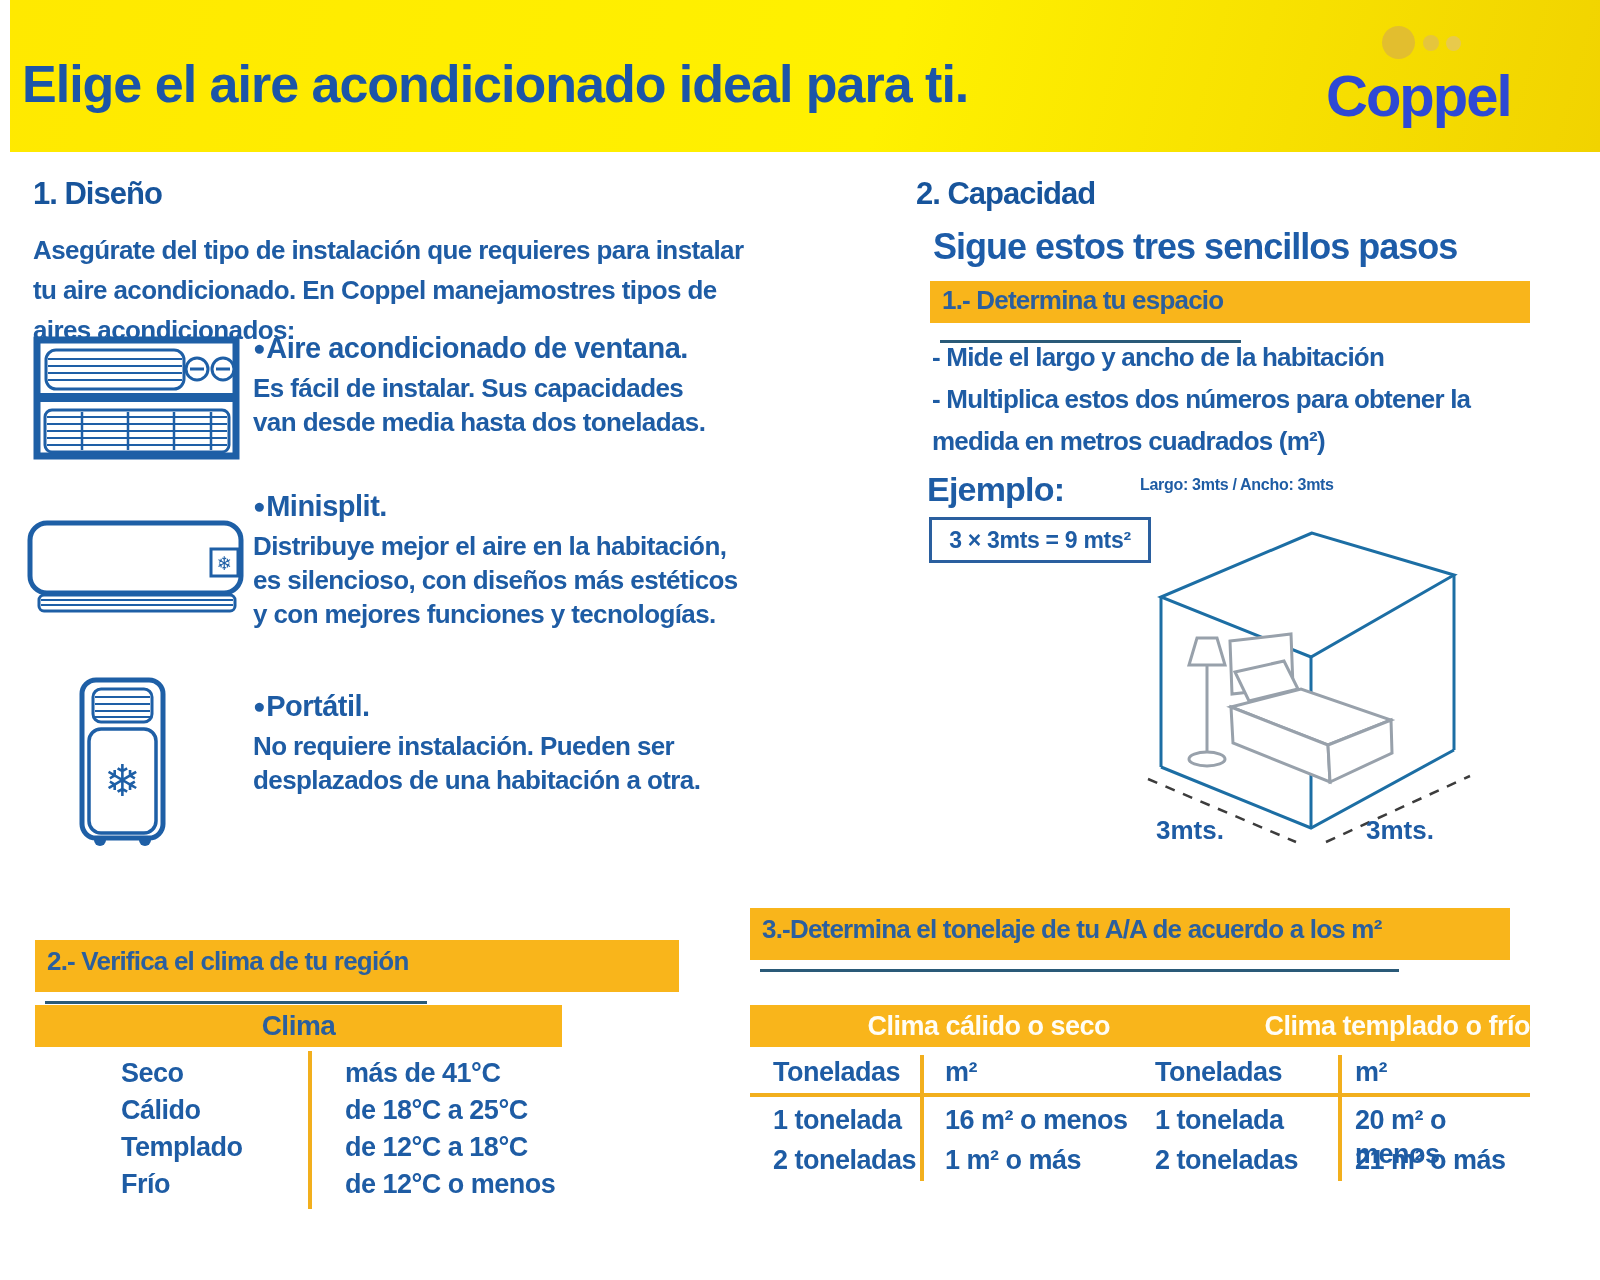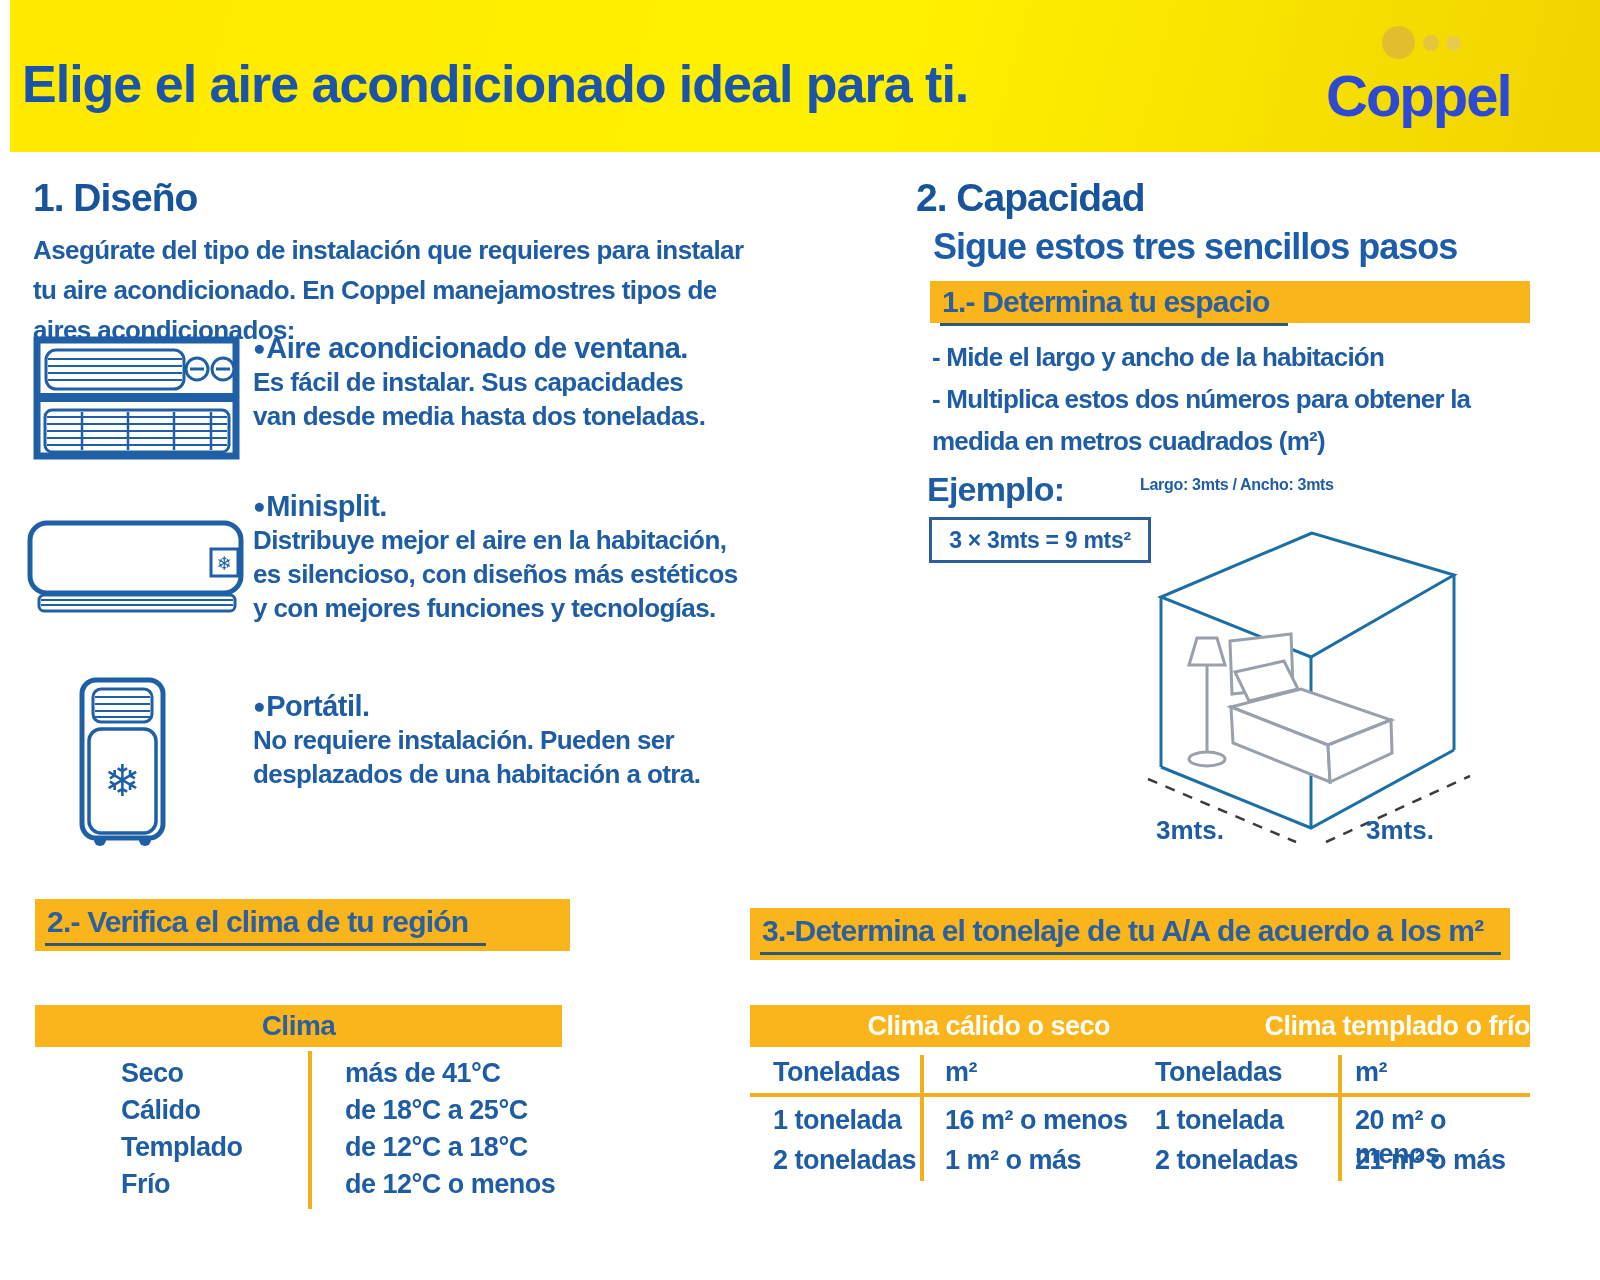--- a/index.html
+++ b/index.html
@@ -11,31 +11,31 @@
   
   .header{left:10px;top:0;width:1590px;height:152px;
           background:linear-gradient(105deg,#FFE900 0%,#FFF100 55%,#F1D300 100%)}
   .page-title{left:12px;top:54px;font-size:52px;letter-spacing:-1px;color:#1C55A8}
   .logo-text{left:1316px;top:62px;font-size:58px;letter-spacing:-2px;color:#2E49D4}
   .dot{border-radius:50%}
   .dot-lg{left:1372px;top:26px;width:33px;height:33px;background:#E2BE2F}
   .dot-md{left:1413px;top:35px;width:16px;height:16px;background:#E5C53D}
   .dot-sm{left:1436px;top:36px;width:15px;height:15px;background:#E8CA4C}
 
-  .h1{font-size:39px;color:#17549B;letter-spacing:-1px}
+  .h1{font-size:31px;color:#17549B;letter-spacing:-1px}
   .body-text{font-size:26px;line-height:40px;letter-spacing:-0.6px}
 
   .item-title{font-size:29px;letter-spacing:-0.5px}
   .item-title .bullet{font-size:21px;vertical-align:3px;margin-right:1px}
-  .item-body{font-size:26px;line-height:34px;letter-spacing:-0.6px;}
+  .item-body{font-size:26px;line-height:34px;letter-spacing:-0.6px;margin-top:6px}
 
   .sub-h{font-size:36px;letter-spacing:-1px;color:#1D5CA8}
   .band{background:#F9B51B}
-  .band-label{display:inline-block;margin:6px 0 0 10px;font-size:30px;letter-spacing:-0.8px;
-              color:#2B5F9E;border-bottom:3px solid #2A5A78;padding:0 18px 4px 2px}
+  .band-label{display:inline-block;margin:6px 0 0 10px;font-size:26px;letter-spacing:-0.8px;
+              color:#2B5F9E;border-bottom:3px solid #2A5A78;padding:0 18px 24px 2px}
   .cap-bullet{font-size:26px;letter-spacing:-0.8px;line-height:42px}
   .example-label{font-size:34px;letter-spacing:-0.8px}
   .example-dims{font-size:16px;letter-spacing:-0.3px}
   .formula-box{width:216px;height:40px;border:3px solid #2A5F9F;text-align:center;
                line-height:40px;font-size:23px;letter-spacing:-0.3px}
 
   
   .clima-head{left:0;top:0;width:527px;height:42px;text-align:center;font-size:28px;
               line-height:42px;color:#2B5F9E;letter-spacing:-0.5px}
   .clima-row{position:absolute;width:527px;height:37px;line-height:37px;font-size:27px;letter-spacing:-0.5px}
@@ -180,21 +180,21 @@
       <ellipse cx="89" cy="264" rx="18" ry="7"></ellipse>
     </g>
     <g stroke="#3C3C3C" stroke-width="2.5" stroke-dasharray="10 9">
       <line x1="30" y1="284" x2="178" y2="347"></line>
       <line x1="208" y1="347" x2="352" y2="281"></line>
     </g>
     <text x="38" y="344" font-size="26" fill="#1E5CA4" font-weight="bold">3mts.</text>
     <text x="248" y="344" font-size="26" fill="#1E5CA4" font-weight="bold">3mts.</text>
   </svg>
 
-  <div class="abs band" style="left:35px;top:899px;width:535px;height:52px">
+  <div class="abs band" style="left:35px;top:940px;width:644px;height:52px">
     <span class="band-label">2.- Verifica el clima de tu región</span>
   </div>
 
   <div class="abs" style="left:35px;top:1005px;width:527px;height:210px">
     <div class="abs band clima-head">Clima</div>
     <div class="v-line" style="left:273px;top:46px;height:158px"></div>
     <div class="clima-row" style="top:50px">
       <span class="c1">Seco</span>
       <span class="c2">más de 41°C</span>
     </div>

